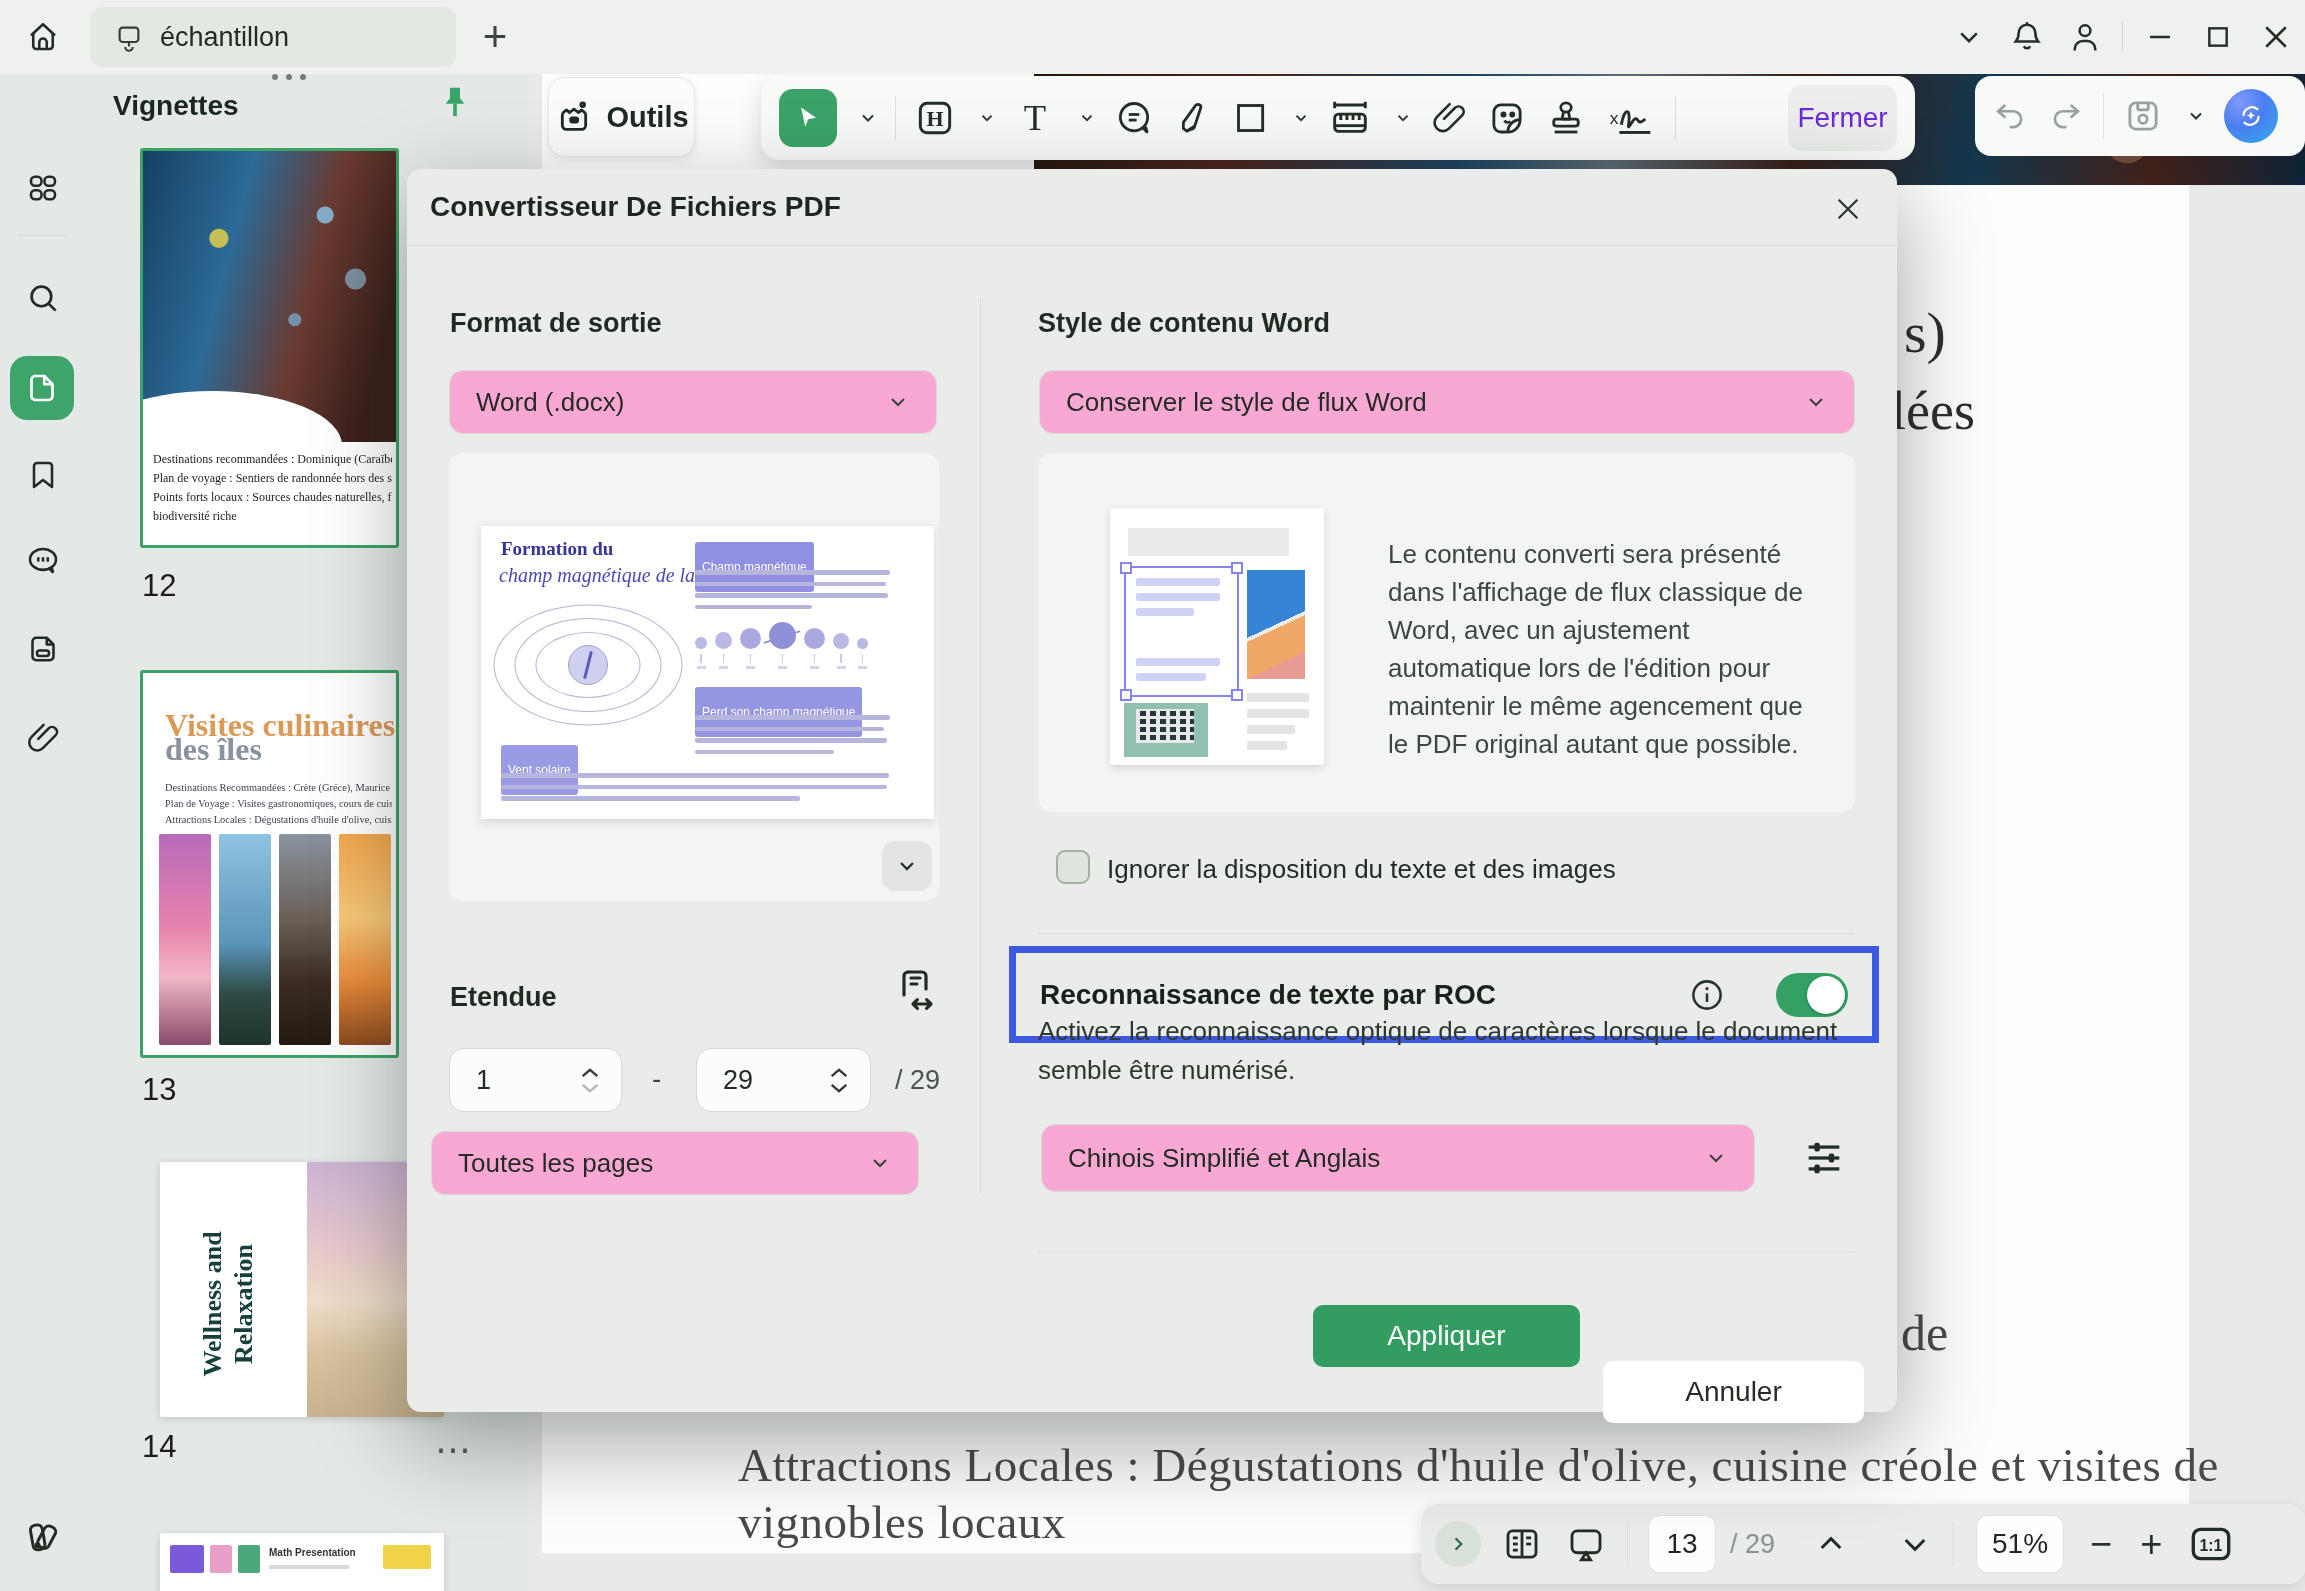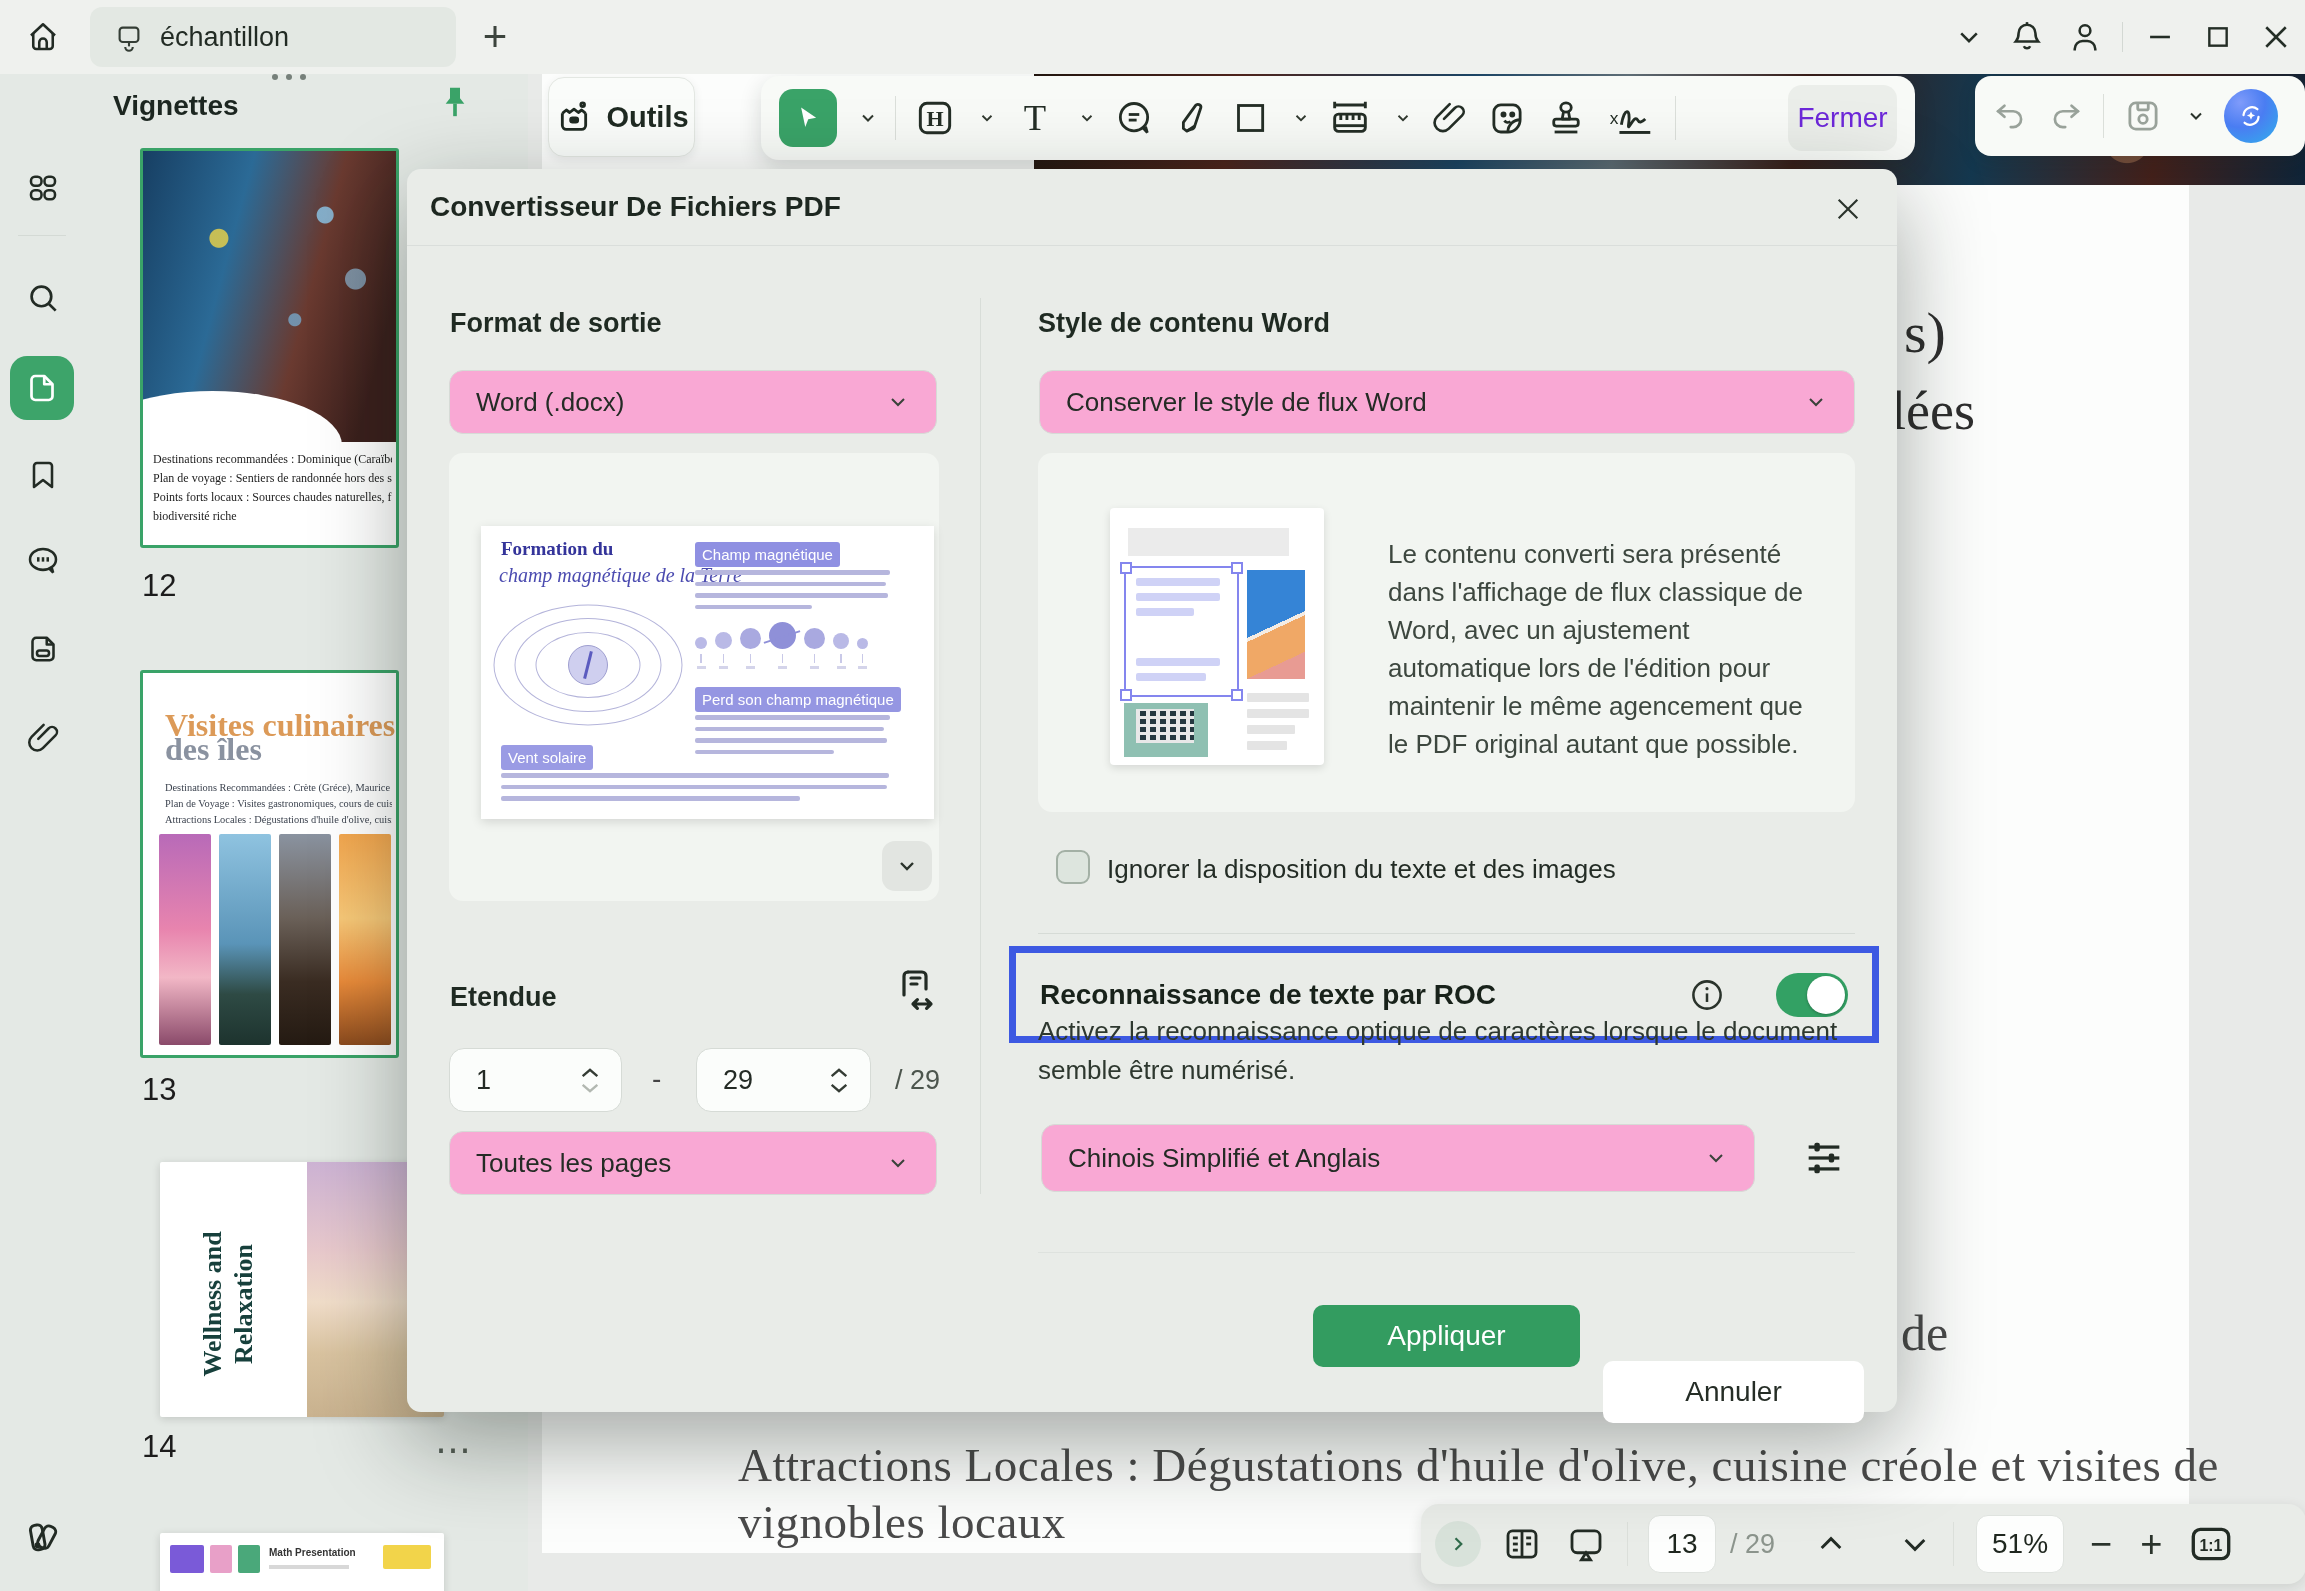--- a/index.html
+++ b/index.html
@@ -113,21 +113,21 @@
   .sl-t1{position:absolute;left:20px;top:12px;font-family:"Liberation Serif",serif;font-weight:bold;font-size:19px;color:#34349a;}
   .sl-t2{position:absolute;left:18px;top:38px;font-family:"Liberation Serif",serif;font-style:italic;font-size:20px;color:#4b4bb0;}
   .field{position:absolute;left:8px;top:64px;width:197px;height:149px;}
   .field i{position:absolute;left:50%;top:50%;transform:translate(-50%,-50%);border:1px solid #b4b4da;border-radius:50%;}
   .field .e1{width:187px;height:119px;}
   .field .e2{width:145px;height:92px;}
   .field .e3{width:103px;height:64px;}
   .field .core{position:absolute;left:50%;top:50%;width:38px;height:38px;transform:translate(-50%,-50%);
      background:#cfcfef;border:1px solid #9f9fd0;border-radius:50%;}
   .field .needle{position:absolute;left:50%;top:50%;width:3px;height:28px;background:#5b5bbf;transform:translate(-50%,-50%) rotate(14deg);}
-  .ptag{position:absolute;display:inline-block;background:#8f90e2;color:#fff;font-size:15px;padding:4px 7px;border-radius:3px;white-space:nowrap;}
+  .ptag{position:absolute;display:inline-block;background:#8f90e2;color:#fff;font-size:12px;padding:18px 7px;border-radius:3px;white-space:nowrap;}
   .bars div{height:4.5px;background:#b6b6dd;border-radius:2px;margin-bottom:7px;}
   .planets{position:absolute;left:214px;top:96px;display:flex;align-items:flex-end;gap:8px;}
   .planet{display:flex;flex-direction:column;align-items:center;}
   .planet b{border-radius:50%;background:#b9b9e6;position:relative;}
   .planet.rg b:after{content:"";position:absolute;left:-6px;top:50%;width:38px;height:2px;background:#8f90d8;transform:rotate(-18deg);}
   .planet i{width:1.5px;height:9px;background:#c9c9e8;margin-top:5px;}
   .planet u{display:block;width:9px;height:2.5px;background:#d4d4ea;margin-top:3px;}
   .preview-next{position:absolute;left:433px;top:388px;width:50px;height:50px;background:#e2e5e1;border-radius:13px;
      display:flex;align-items:center;justify-content:center;}
 
@@ -661,21 +661,21 @@
         <svg width="22" height="13" viewBox="0 0 24 14" fill="none" stroke="#343c34" stroke-width="2.6">
             <path d="M4 11 l8-7 8 7"></path>
           </svg>
         <svg width="22" height="13" viewBox="0 0 24 14" fill="none" stroke="#343c34" stroke-width="2.6">
             <path d="M4 3 l8 7 8-7"></path>
           </svg>
       </span>
     </div>
     <div class="range-total">/ 29</div>
 
-    <div class="dd" style="left:42px;top:962px;width:488px;height:64px;">
+    <div class="dd" style="left:24px;top:962px;width:488px;height:64px;">
       <span>Toutes les pages</span>
       <span class="cv">
           <svg width="24" height="24" viewBox="0 0 24 24" fill="none" stroke="#3a423a" stroke-width="2">
             <path d="M6 9 l6 6 6-6"></path>
           </svg>
         </span>
     </div>
 
     <div class="sec-label" style="left:631px;top:139px;">Style de contenu Word</div>
     <div class="dd" style="left:632px;top:201px;width:816px;height:64px;">

